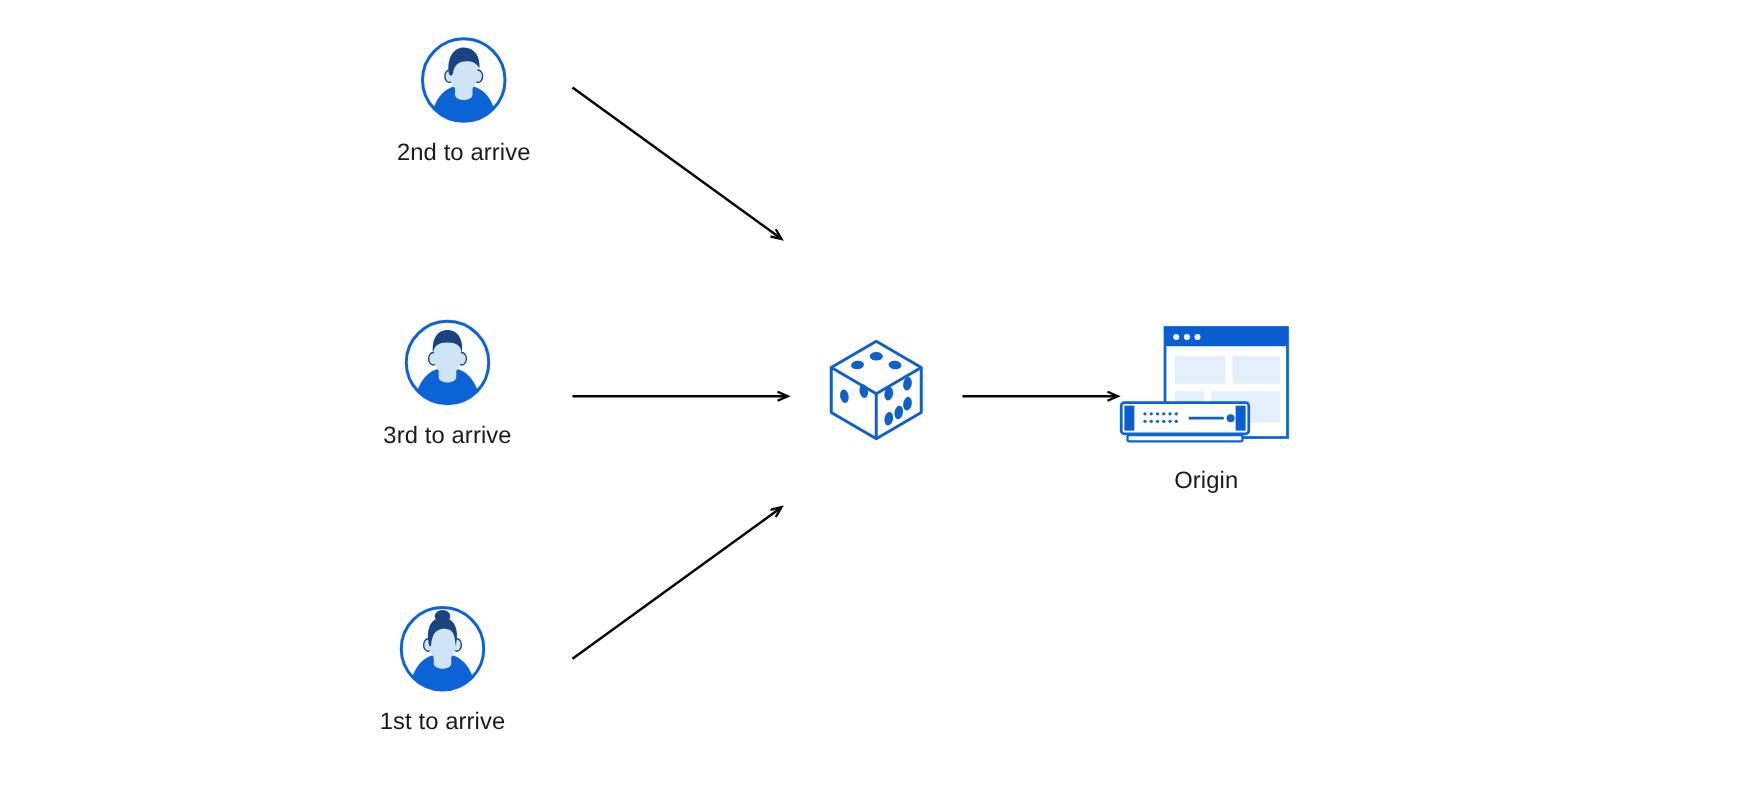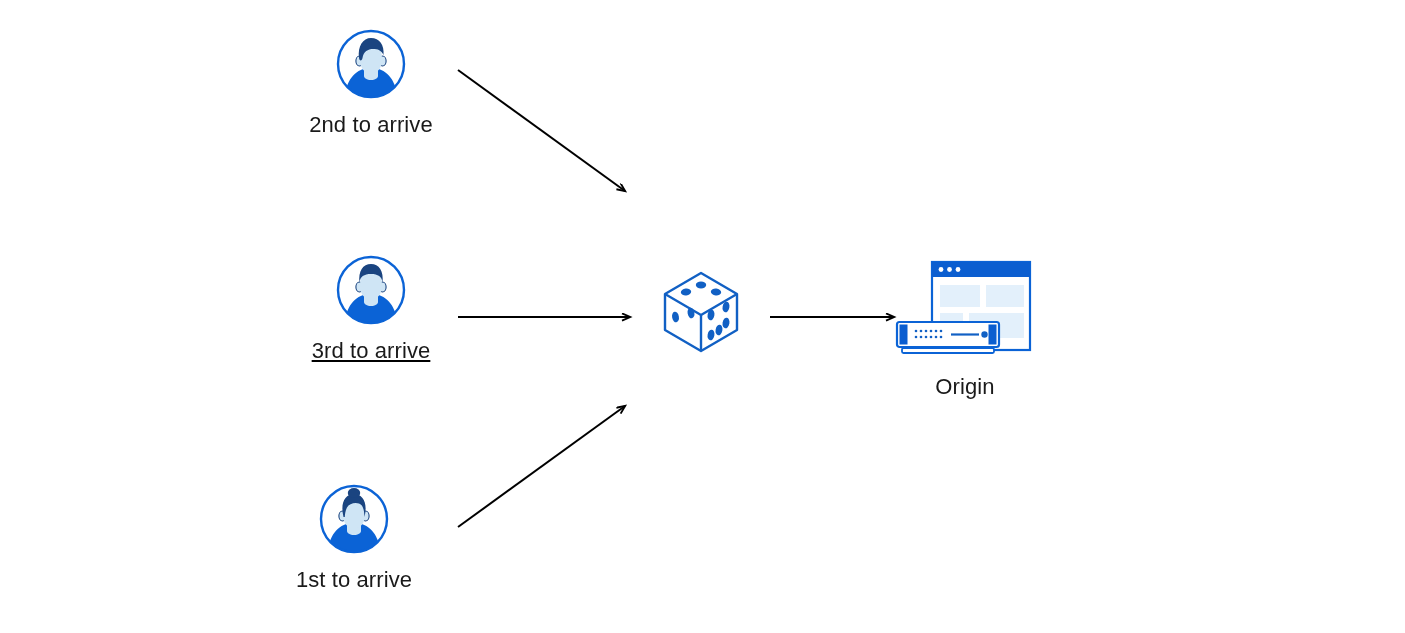--- a/index.html
+++ b/index.html
@@ -19,21 +19,21 @@
     overflow: hidden;
   }
   .node {
     position: absolute;
     display: flex;
     flex-direction: column;
     align-items: center;
   }
   .node-label {
     font-family: "Liberation Sans", sans-serif;
-    font-size: 22px;
+    font-size: 19px;
     color: #1a1a1a;
     letter-spacing: 0.1px;
     white-space: nowrap;
     text-align: center;
   }
   .avatar-node .node-label {
     margin-top: 12px;
   }
   .origin-node .node-label {
     margin-top: 14px;
@@ -85,21 +85,21 @@
           <ellipse cx="47.5" cy="33" rx="3.6" ry="5" fill="#cfe5f5" stroke="#1a4480" stroke-width="1.1"></ellipse>
           <path d="M25 31 C25 18 31 12 36 12 C41 12 47 18 47 31 C47 40 43 45 36 45 C29 45 25 40 25 31 Z" fill="#cfe5f5"></path>
           <path d="M24 30 C22.5 18 28 10 36 10 C44.5 10 49.5 17 48.5 27 C46 22 43 21 38 21 C33 21 28.5 23.5 27.5 30 C27 33 24.6 33.6 24 30 Z" fill="#1a4480"></path>
         </g>
         <circle cx="36" cy="36" r="33" fill="none" stroke="#0b63d6" stroke-width="2.4"></circle>
       </svg>
     </div>
     <div class="node-label">2nd to arrive</div>
   </div>
 
-  <div class="node avatar-node" style="left:297px; top:254px; width:148px;text-decoration:underline;">
+  <div class="node avatar-node" style="left:284px; top:254px; width:148px;">
     <div>
       <svg class="icon-svg" width="72" height="72" viewBox="0 0 72 72" aria-hidden="true">
         <defs>
             <clipPath id="clipB">
               <circle cx="36" cy="36" r="33"></circle>
             </clipPath>
           </defs>
         <circle cx="36" cy="36" r="33" fill="#ffffff"></circle>
         <g clip-path="url(#clipB)">
           <path d="M36 40 C20 40 11 52 9 72 L63 72 C61 52 52 40 36 40 Z" fill="#0b63d6"></path>

